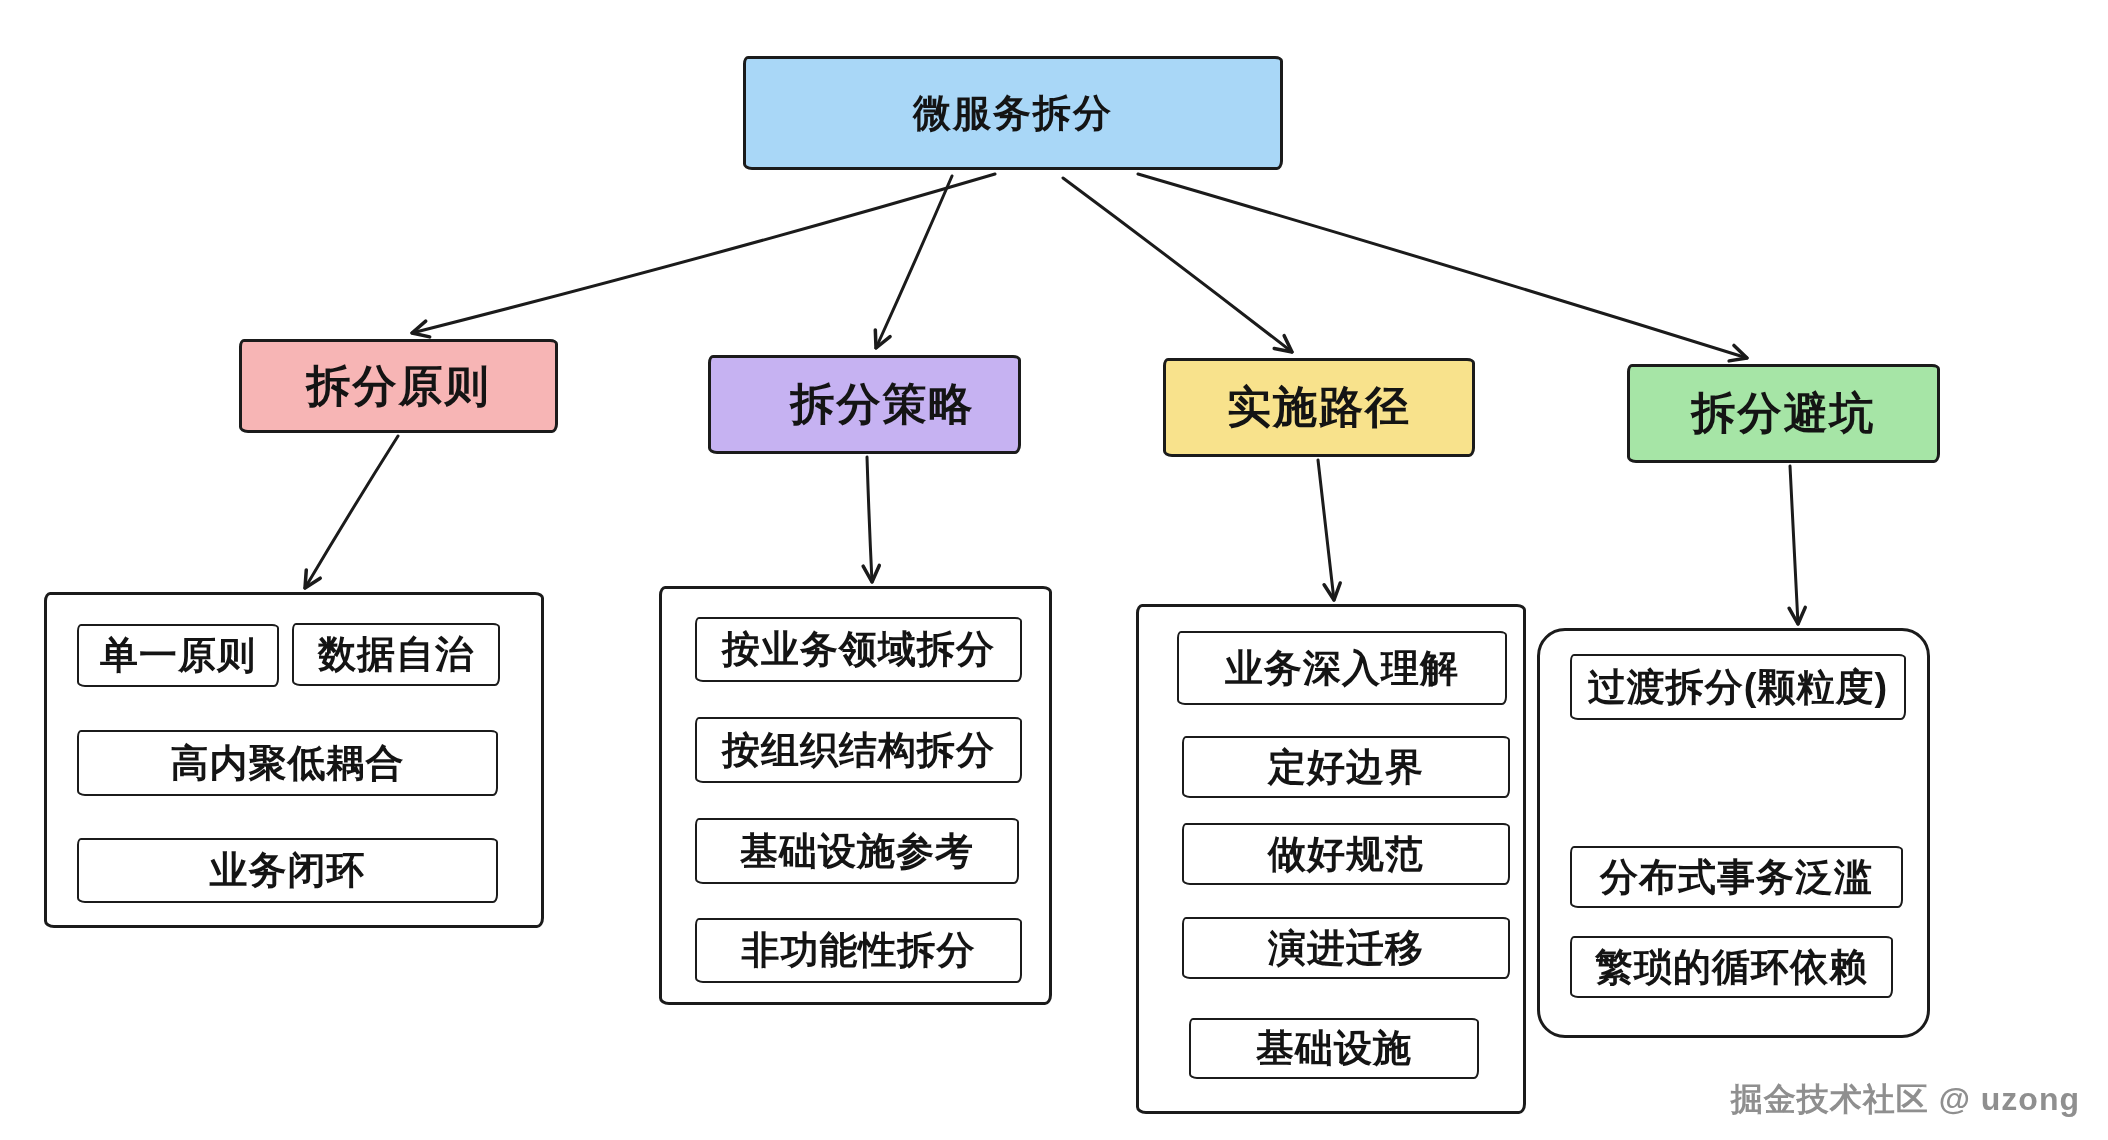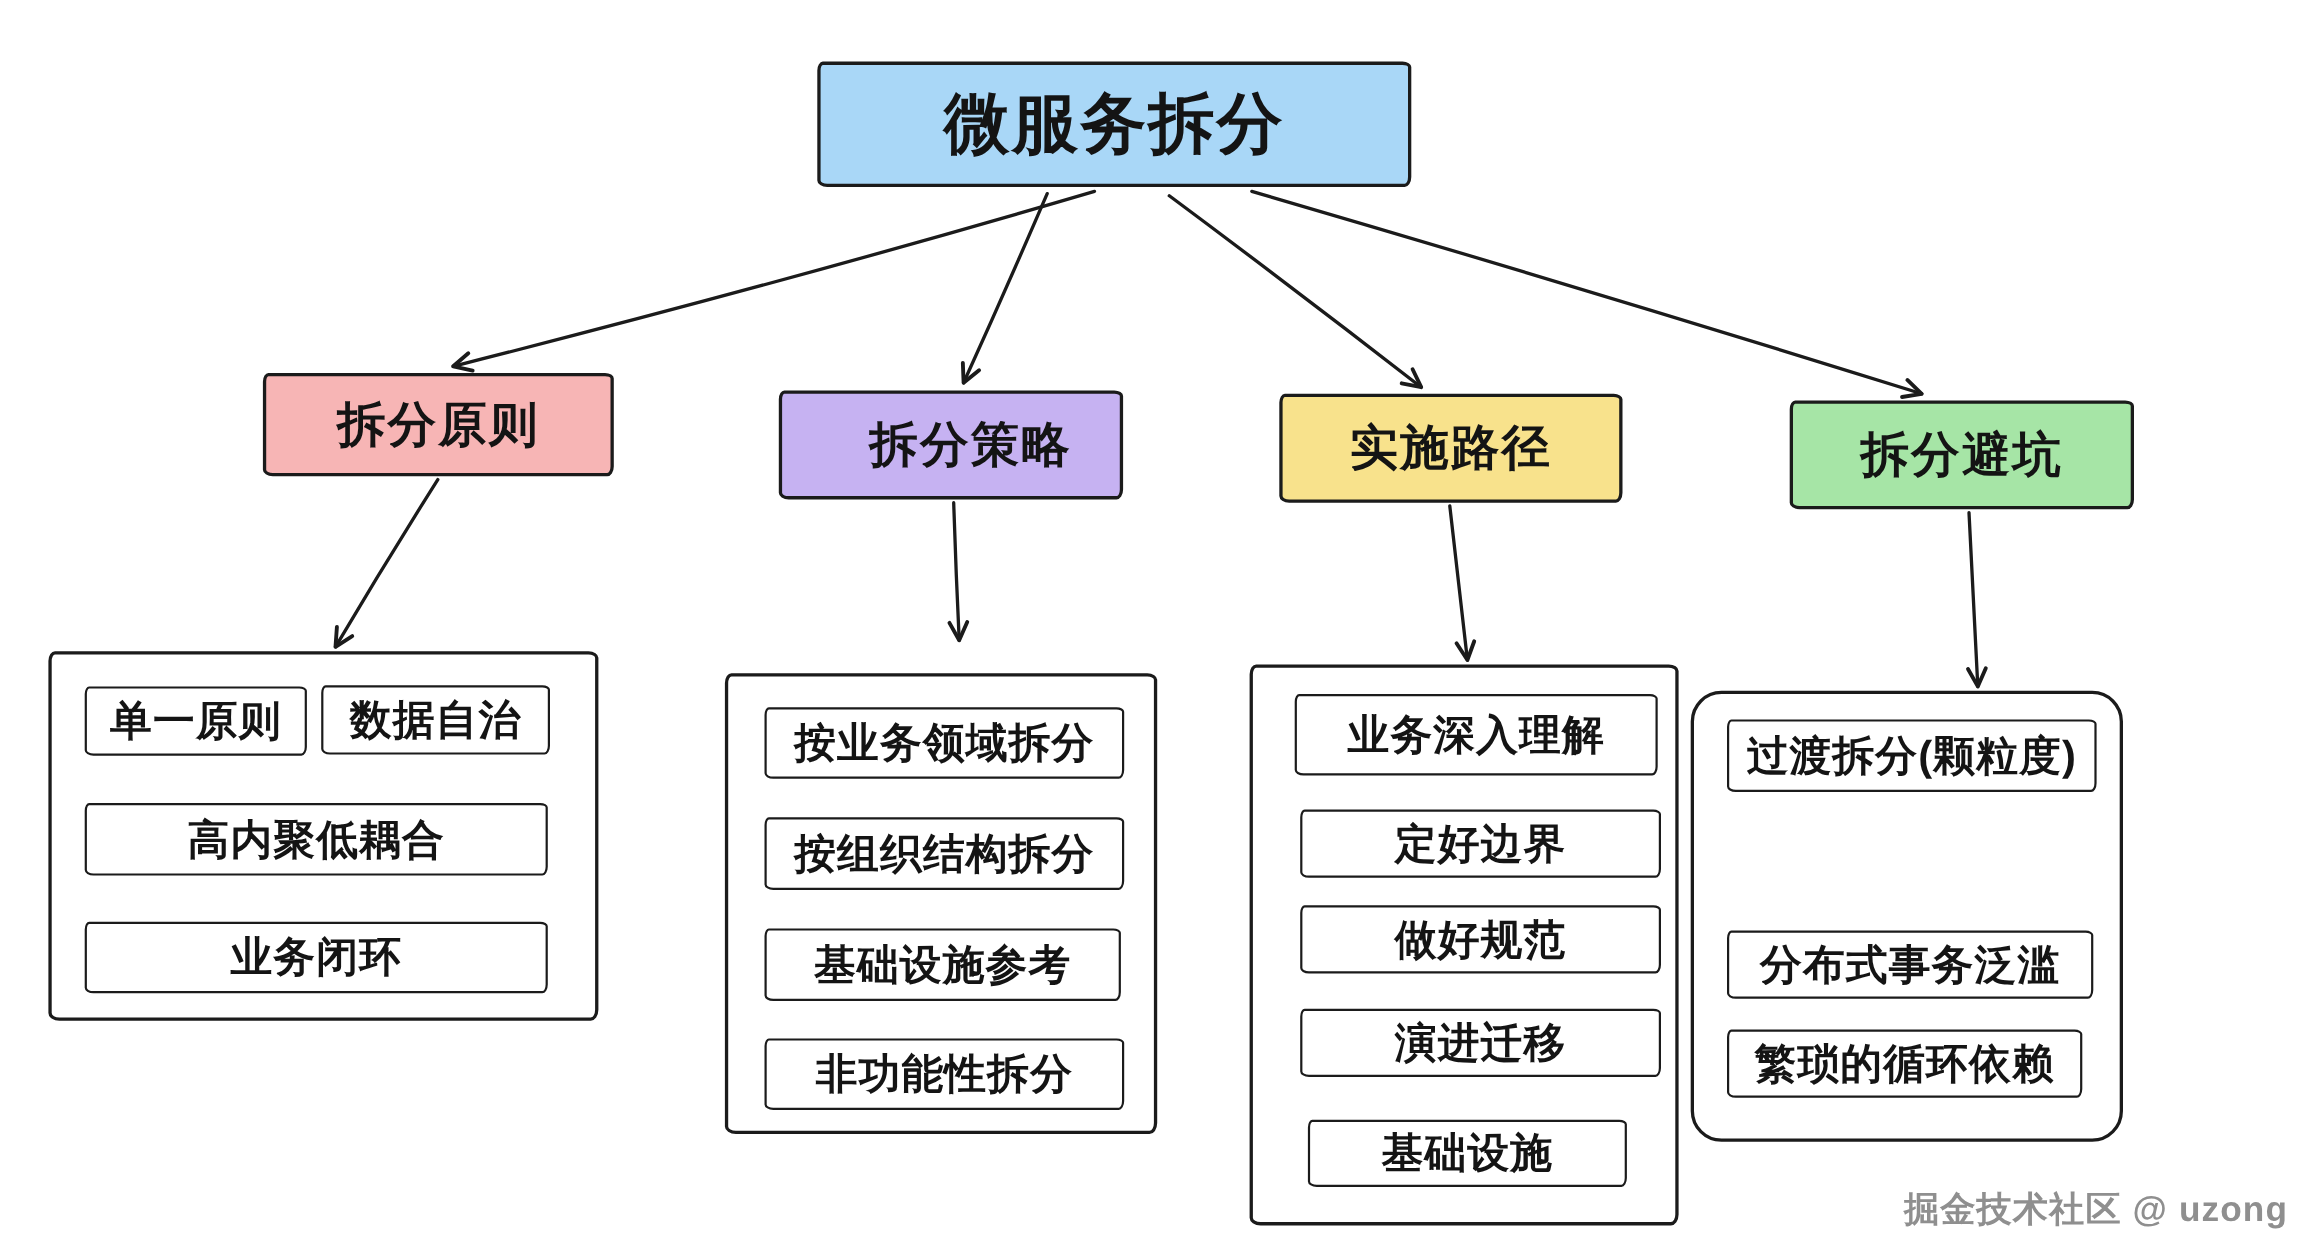--- a/index.html
+++ b/index.html
@@ -25,36 +25,36 @@
     display: flex;
     align-items: center;
     justify-content: center;
     font-weight: 700;
     letter-spacing: 2px;
     border-radius: 5px 8px 6px 9px / 8px 5px 9px 6px;
   }
   .root {
     left: 743px; top: 56px; width: 540px; height: 114px;
     background: #a9d7f7;
-    font-size: 60px;
+    font-size: 38px;
   }
   .cat { font-size: 44px; }
   .cat-principles { left: 239px;  top: 339px; width: 319px; height: 94px; background: #f7b5b5; }
   .cat-strategies { left: 708px;  top: 355px; width: 313px; height: 99px; background: #c6b2f2; padding-left: 36px; }
   .cat-path       { left: 1163px; top: 358px; width: 312px; height: 99px; background: #f8e28c; }
   .cat-pitfalls   { left: 1627px; top: 364px; width: 313px; height: 99px; background: #a6e5a6; }
   .group {
     position: absolute;
     box-sizing: border-box;
     border: 3px solid #1b1b1b;
     background: #ffffff;
     border-radius: 6px 9px 7px 10px / 9px 6px 10px 7px;
   }
   .group-principles { left: 44px;   top: 592px; width: 500px; height: 336px; }
-  .group-strategies { left: 659px;  top: 612px; width: 393px; height: 419px; }
+  .group-strategies { left: 659px;  top: 586px; width: 393px; height: 419px; }
   .group-path       { left: 1136px; top: 604px; width: 390px; height: 510px; }
   .group-pitfalls   { left: 1537px; top: 628px; width: 393px; height: 410px; border-radius: 28px; }
   .item {
     position: absolute;
     box-sizing: border-box;
     border: 2.5px solid #1b1b1b;
     background: #ffffff;
     display: flex;
     align-items: center;
     justify-content: center;

